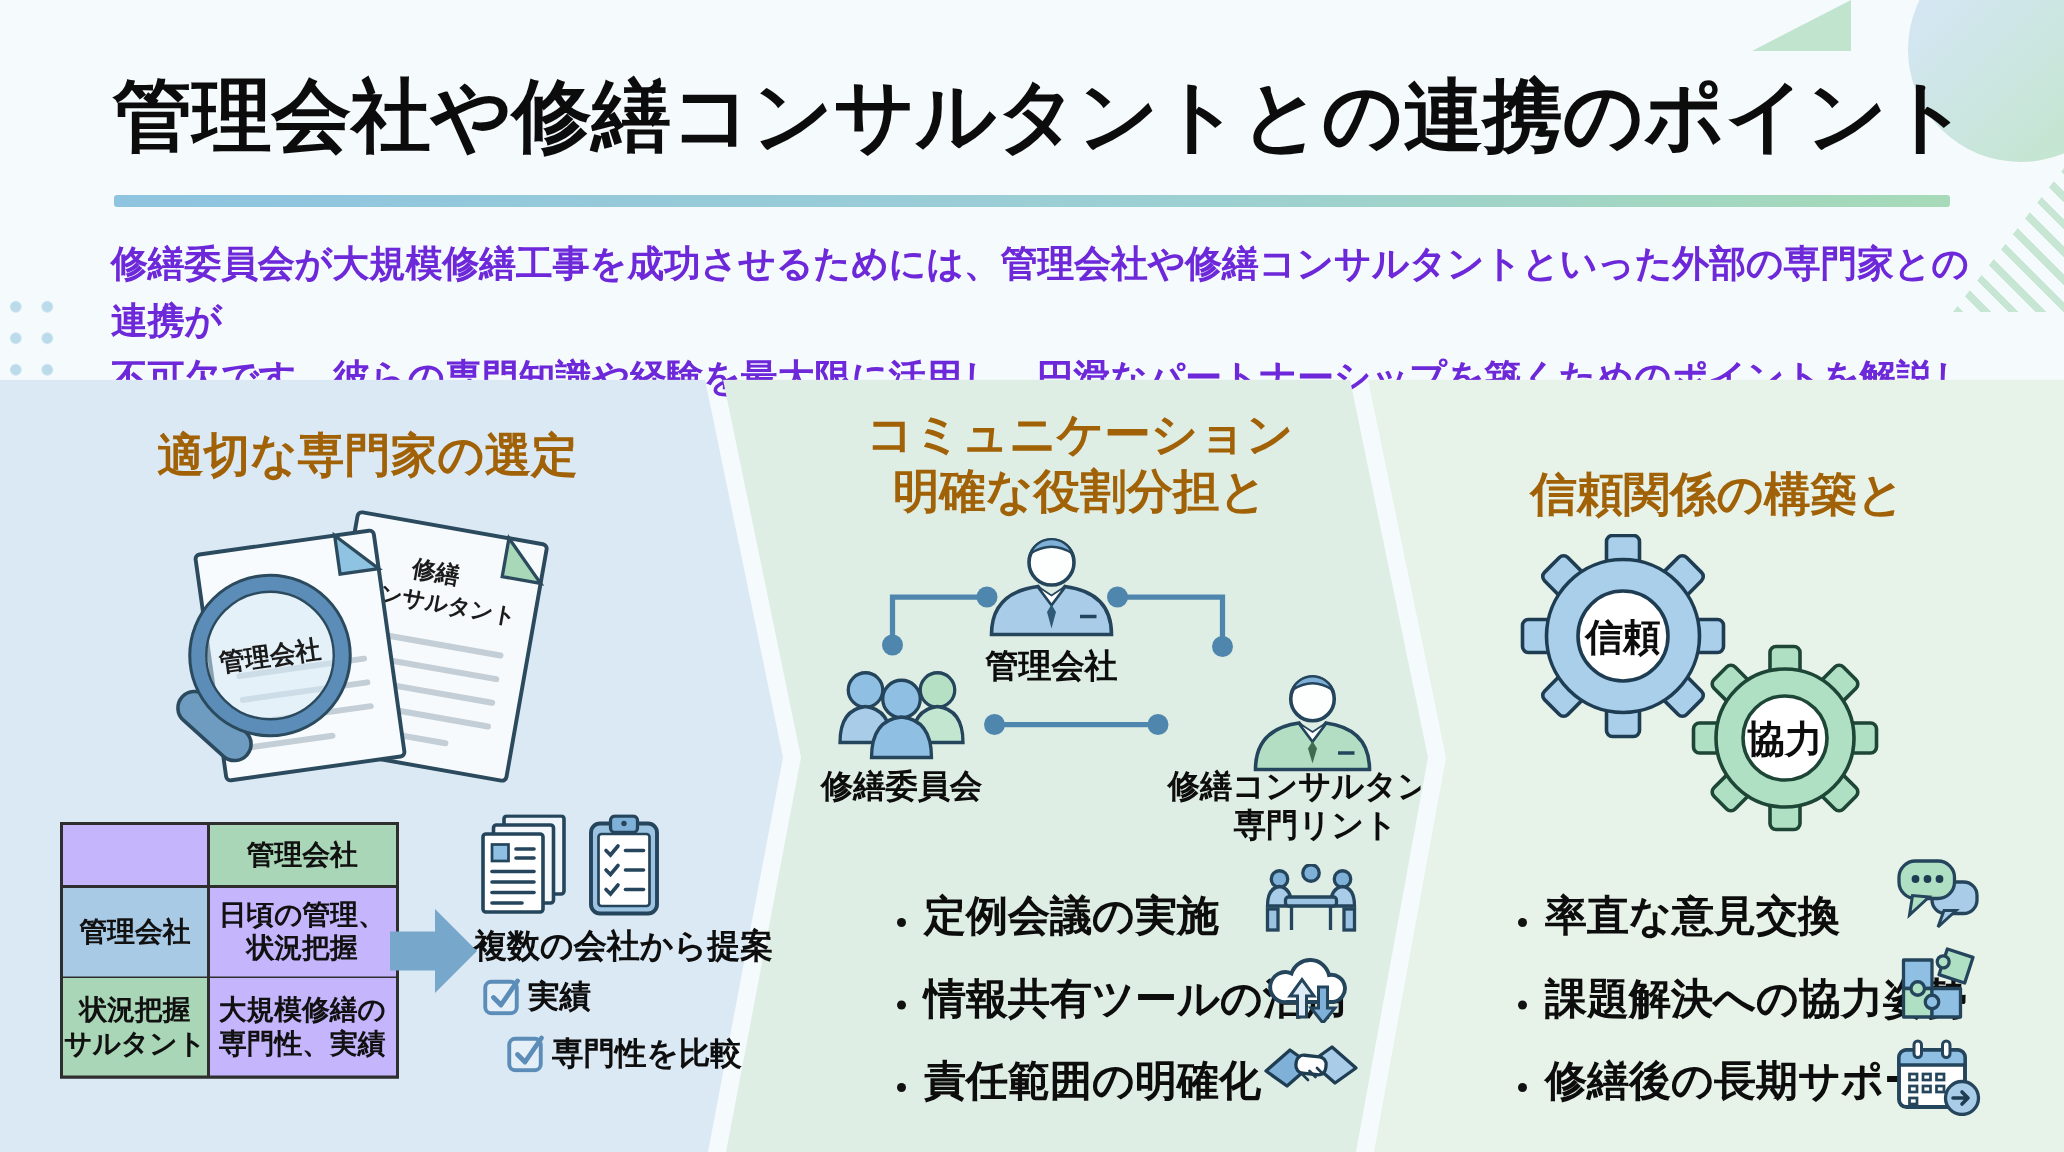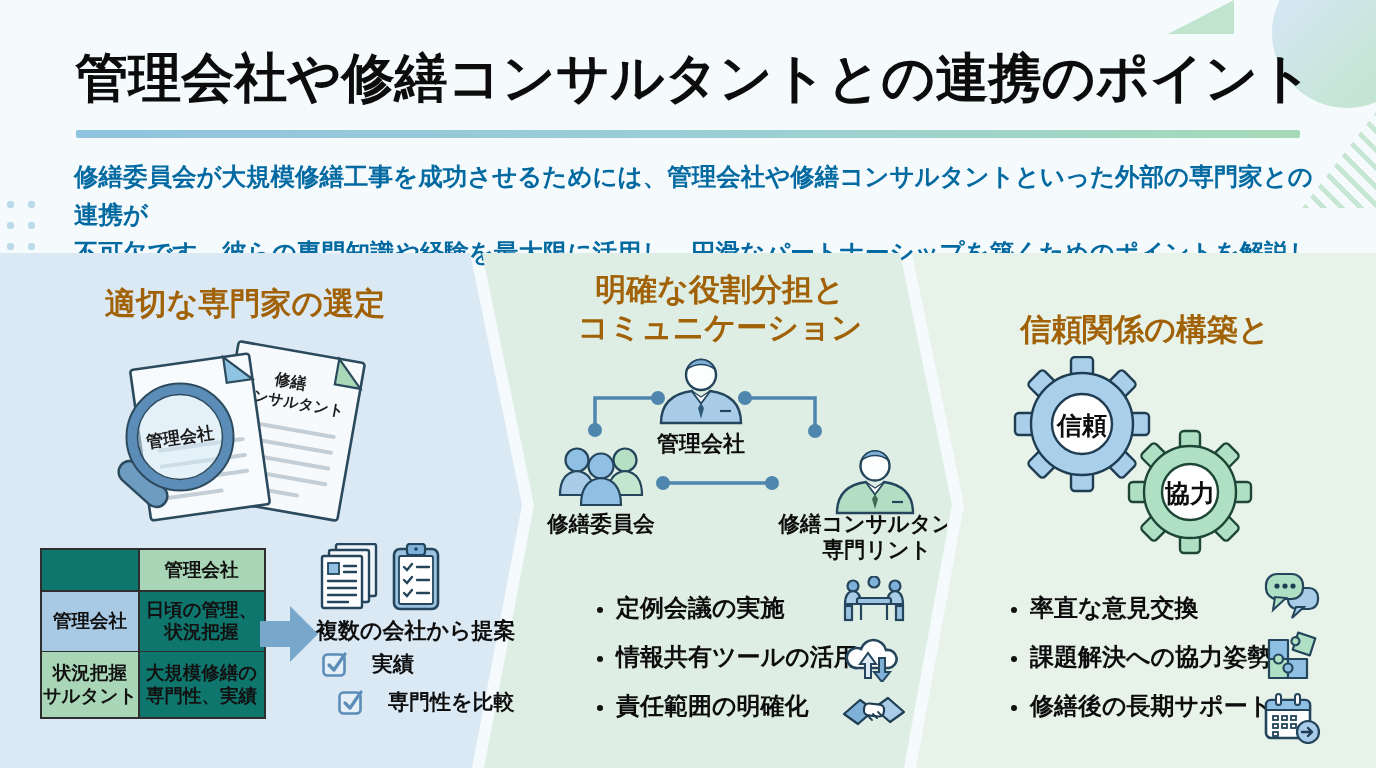--- a/index.html
+++ b/index.html
@@ -23,21 +23,21 @@
           border:2px solid rgba(120,175,205,.35);}
   .arc2{left:-20px;top:695px;width:150px;height:150px;border-radius:50%;
           border:2px solid rgba(140,200,165,.35);}
 
   
   .title{position:absolute;left:74px;top:48px;width:1240px;font-size:53px;line-height:1.15;
          font-weight:900;color:#0c0c0c;letter-spacing:0px;white-space:nowrap;text-align:center;}
   .rule{position:absolute;left:76px;top:130px;width:1224px;height:8px;border-radius:2px;
         background:linear-gradient(90deg,#8fc4e0 0%,#9ccfd4 55%,#a6dab8 100%);}
   .intro{position:absolute;left:74px;top:158px;width:1240px;font-size:24.5px;line-height:1.55;
-         font-weight:700;color:#0369a1;}
+         font-weight:700;color:#6d28d9;}
 
   
   .panels{position:absolute;left:0;top:253px;width:1376px;height:515px;}
   .panel{position:absolute;inset:0;}
   .p1{background:#dbe9f4;clip-path:polygon(0 0,470px 0,522px 252px,472px 515px,0 515px);}
   .p2{background:#dfeee4;clip-path:polygon(482px 0,900px 0,952px 252px,904px 515px,484px 515px,534px 252px);}
   .p3{background:#e7f2e9;clip-path:polygon(912px 0,1376px 0,1376px 515px,916px 515px,964px 252px);}
 
   
   .colhead{position:absolute;font-size:31px;font-weight:900;color:#a16207;text-align:center;line-height:1.22;}
@@ -47,31 +47,31 @@
 
   
   .illu1{position:absolute;left:92px;top:333px;}
   .cmp-table{position:absolute;left:40px;top:548px;display:grid;
              grid-template-columns:96px 124px;grid-template-rows:40px 59px 65px;
              border:2px solid #2e2e2e;background:#2e2e2e;gap:1.5px;}
   .cmp-table .cell{display:flex;align-items:center;justify-content:center;text-align:center;
              font-size:18.5px;font-weight:800;color:#111;line-height:1.2;background:#fdfefe;}
   .cell.g{background:#a9d6b6;}
   .cell.b{background:#a9cae5;}
-  .cell.w{background:#0f766e;}
+  .cell.w{background:#c4b5fd;}
   .arrow-blk{position:absolute;left:260px;top:606px;}
   .stack-icons{position:absolute;left:318px;top:543px;}
   .proposal{position:absolute;left:316px;top:616px;font-size:22px;font-weight:900;color:#0e0e0e;white-space:nowrap;font-family:Liberation Serif, serif;}
-  .checkrow{position:absolute;display:flex;align-items:center;gap:24px;font-size:21px;font-weight:900;color:#0e0e0e;}
+  .checkrow{position:absolute;display:flex;align-items:center;gap:4px;font-size:21px;font-weight:900;color:#0e0e0e;}
   .ck1{left:322px;top:650px;}
   .ck2{left:322px;top:688px;padding-left:16px;}
 
   
   .bullets{position:absolute;margin:0;padding:0 0 0 30px;list-style:disc;}
-  .bullets li{font-size:24px;font-weight:800;color:#0d0d0d;margin-bottom:17px;white-space:nowrap;}
+  .bullets li{font-size:28px;font-weight:800;color:#0d0d0d;margin-bottom:17px;white-space:nowrap;}
   .bullets li::marker{color:#111;font-size:20px;}
   .bl2{left:586px;top:592px;}
   .bl3{left:1000px;top:592px;}
   .icostack{position:absolute;display:flex;flex-direction:column;align-items:center;gap:8px;}
   .is2{left:842px;top:576px;}
   .is3{left:1264px;top:572px;}
   .orgdiag{position:absolute;left:535px;top:353px;}
   .gears{position:absolute;left:1002px;top:356px;}
 
   svg text{font-family:"Liberation Sans","DejaVu Sans",sans-serif;}
@@ -209,22 +209,22 @@
   </div>
   <div class="checkrow ck2">
     <svg width="26" height="26" viewBox="0 0 26 26">
       <rect x="1.5" y="3.5" width="21" height="21" rx="4" fill="#e4eff7" stroke="#5b8db8" stroke-width="2.6"></rect>
       <path d="M7,14 l5,5 L23,3" fill="none" stroke="#5b8db8" stroke-width="3.2" stroke-linecap="round" stroke-linejoin="round"></path>
     </svg>
     <span>専門性を比較</span>
   </div>
 
   <div class="colhead ch2">
+    <div>コミュニケーション</div>
     <div>明確な役割分担と</div>
-    <div>コミュニケーション</div>
   </div>
 
   <svg class="orgdiag" width="412" height="218" viewBox="0 0 412 218">
 
     <g stroke="#4f86ad" stroke-width="3.5" fill="none">
       <path d="M123,45 L60,45 L60,77"></path>
       <path d="M210,45 L280,45 L280,78"></path>
       <line x1="128" y1="130" x2="237" y2="130"></line>
     </g>
     <g fill="#4f86ad">

